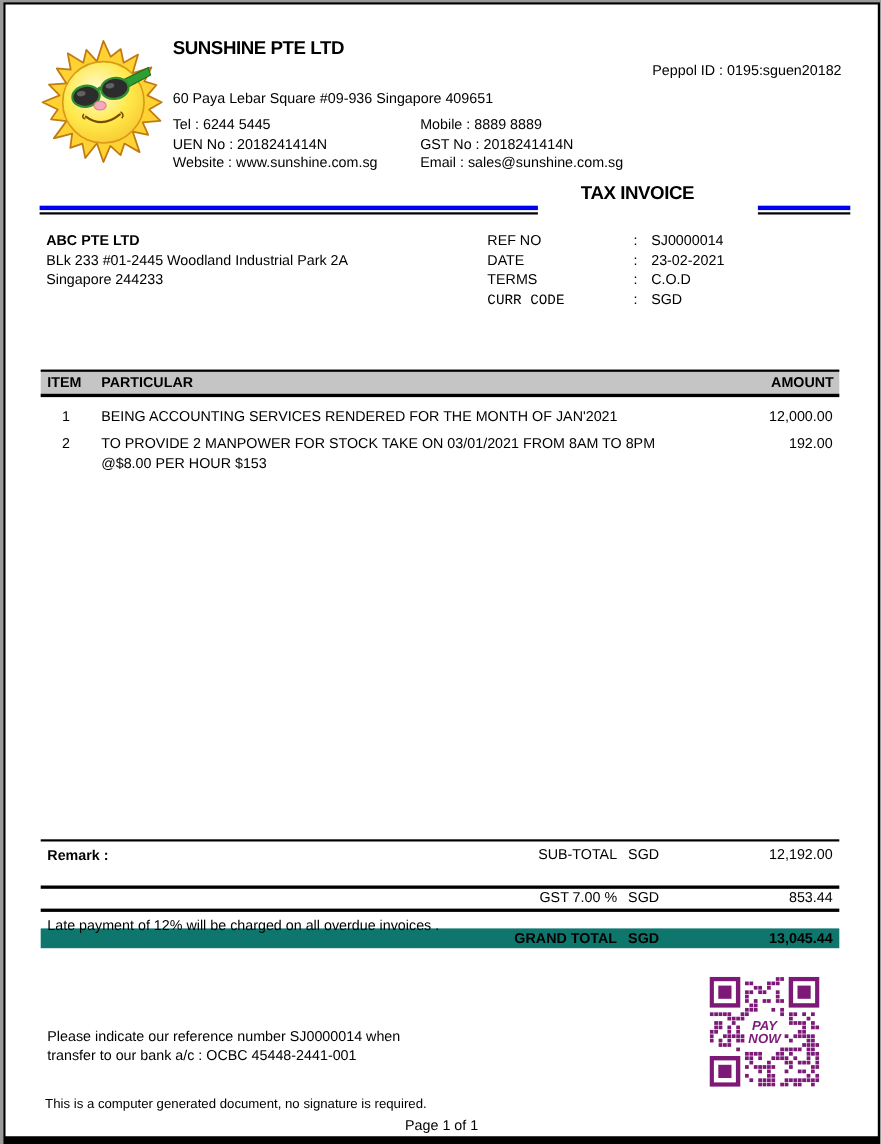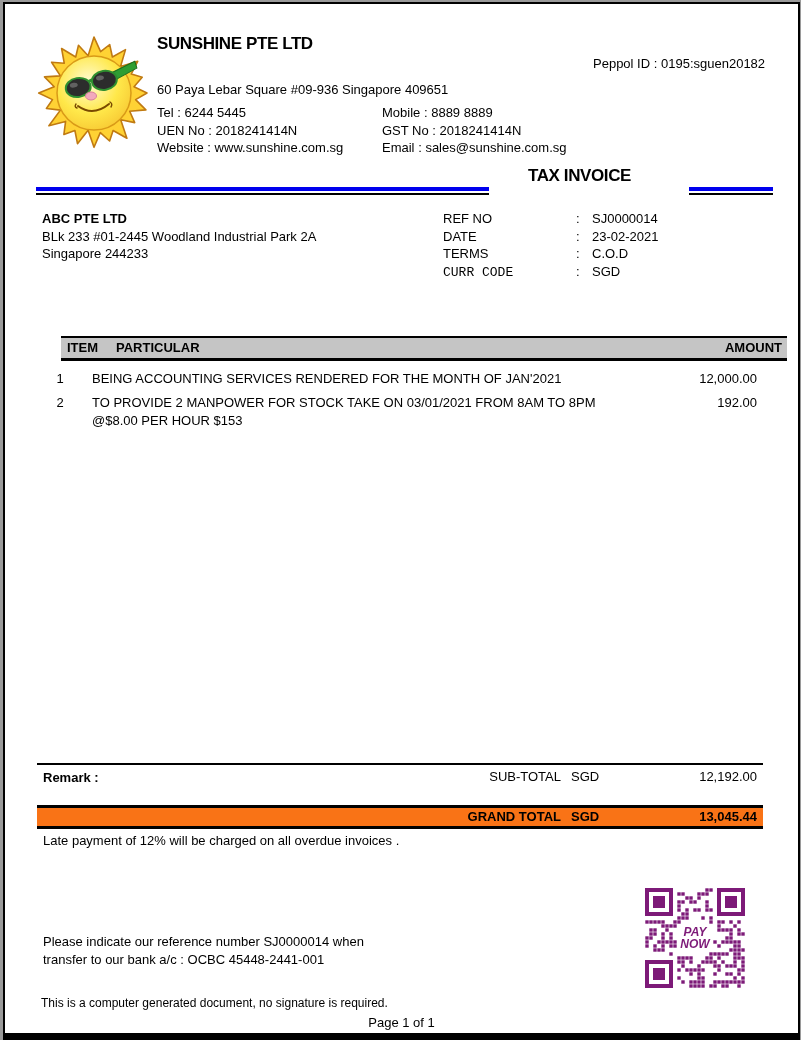--- a/index.html
+++ b/index.html
@@ -11,21 +11,21 @@
   .b { font-weight:bold; }
   .fs13 { font-size:13px; line-height:17.5px; }
   .fs12 { font-size:12px; }
   .title-lg { font-size:17px; font-weight:bold; letter-spacing:-0.4px; }
   
   .dline .blue { height:4px; }
   .dline .blk  { height:2px; background:#000; margin-top:2px; }
   
   .tbl { left:32px; width:726px; }
   .tbl-head { top:332px; height:25px; border-top:2px solid #000; border-bottom:3px solid #000;
-              font-weight:bold; font-size:13px;margin-left:24px; }
+              font-weight:bold; font-size:13px; }
   .tbl-head .hitem { position:absolute; left:6px;  top:2px; }
   .tbl-head .hpart { position:absolute; left:55px; top:2px; }
   .tbl-head .hamt  { position:absolute; right:5px; top:2px; }
   .irow .no   { position:absolute; left:0; width:46px; text-align:center; }
   .irow .desc { position:absolute; left:55px; right:110px; }
   .irow .amt  { position:absolute; right:6px; text-align:right; }
   
   .trow { position:absolute; width:726px; height:19px; font-size:13px; }
   .trow .tlabel { position:absolute; right:202px; top:1px; }
   .trow .tcur   { position:absolute; left:534px;  top:1px; }
@@ -169,21 +169,21 @@
     <span class="tlabel">SUB-TOTAL</span>
     <span class="tcur">SGD</span>
     <span class="tamt">12,192.00</span>
   </div>
   <div class="trow" style="left:32px;top:783px;margin-top:20px;">
     <span class="tlabel">GST 7.00 %</span>
     <span class="tcur">SGD</span>
     <span class="tamt">853.44</span>
   </div>
   <div class="sepline" style="top:801px;height:3px;left:32px;"></div>
-  <div class="trow b" style="left: 32px; top: 804px; height: 18px; background-color: #f97316;">
+  <div class="trow b" style="left: 32px; top: 840px; height: 18px; background-color: #0f766e;">
     <span class="tlabel">GRAND TOTAL</span>
     <span class="tcur">SGD</span>
     <span class="tamt">13,045.44</span>
   </div>
   <div class="sepline" style="top:822px;height:3px;left:32px;"></div>
 
   <div class="abs fs13" style="left:38px;top:828px;">Late payment of 12% will be charged on all overdue invoices .</div>
 
   <div class="abs qr-wrap">
     <svg id="qr-svg" viewBox="0 0 100 100" width="100" height="100">

